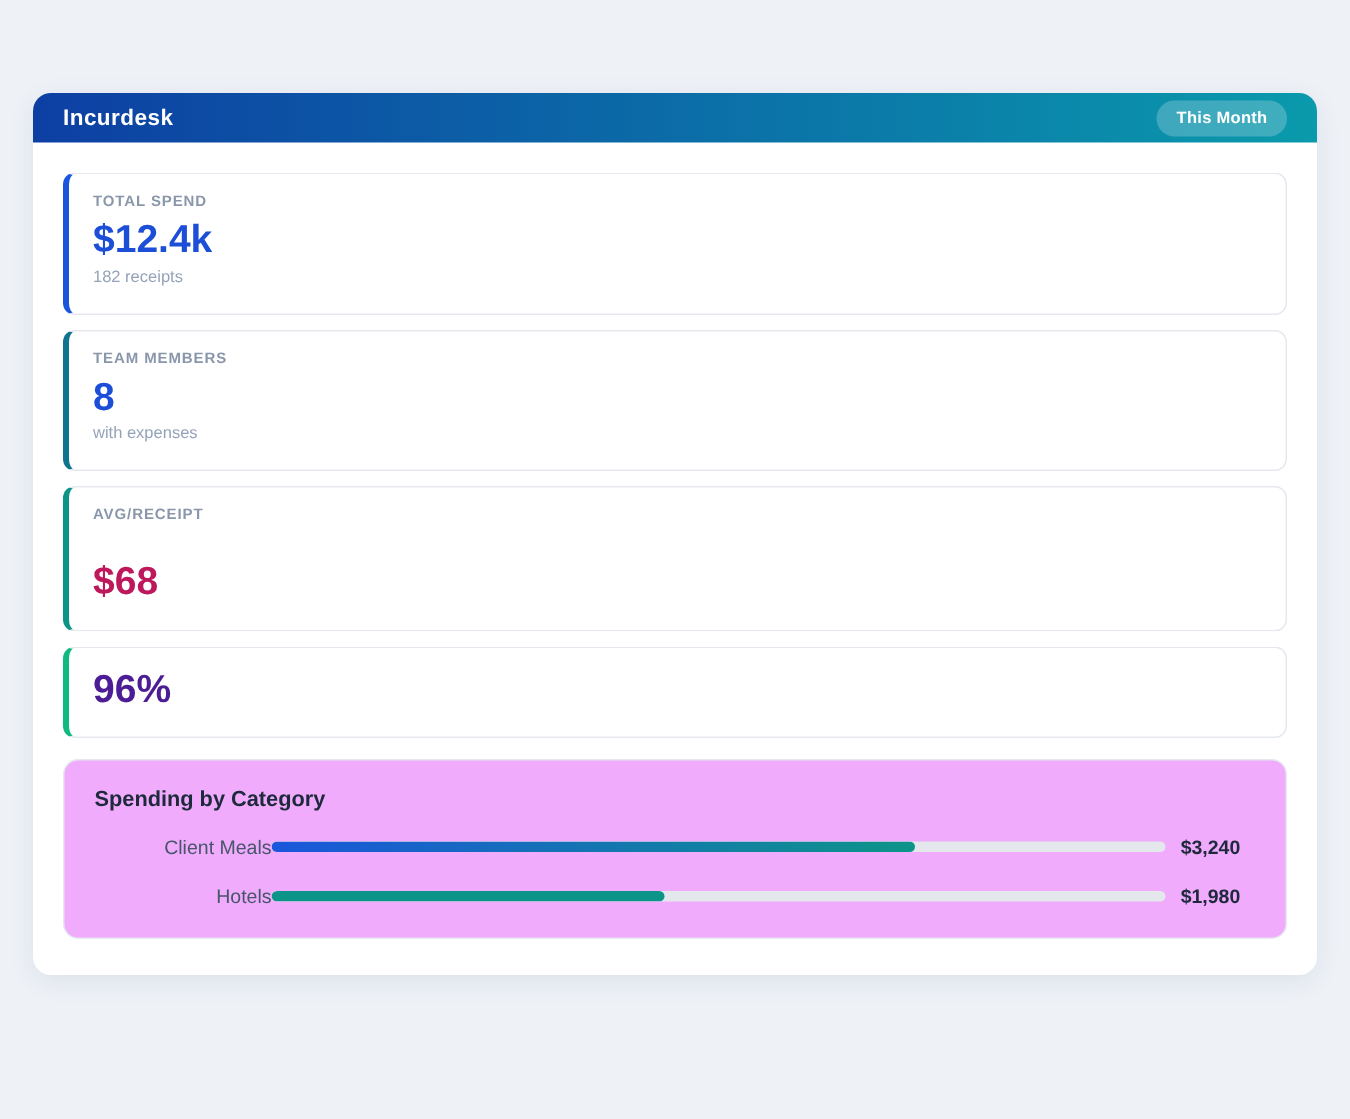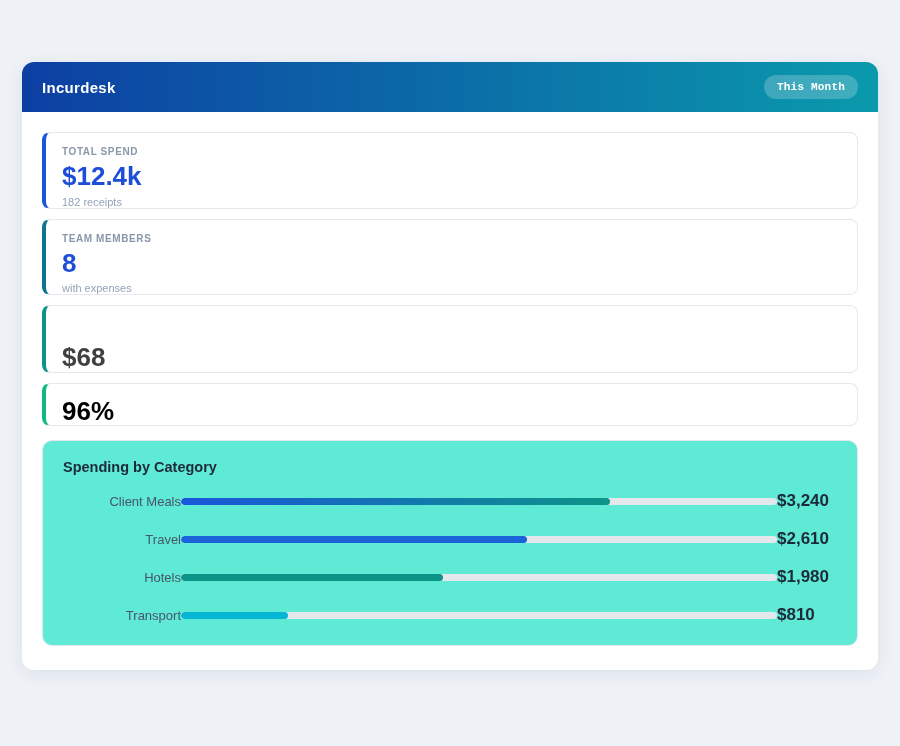--- a/index.html
+++ b/index.html
@@ -11,21 +11,21 @@
   }
   .app-card {
     width: 856px;
     margin: 62px 22px 0 22px;
     background: #ffffff;
     border-radius: 12px;
     box-shadow: 0 4px 18px rgba(15, 35, 80, 0.08);
     overflow: hidden;
   }
   .app-header {
-    height: 50px;
+    height: 33px;
     display: flex;
     align-items: center;
     justify-content: space-between;
     padding: 0 20px;
   }
   .app-title {
     color: #ffffff;
     font-size: 15px;
     font-weight: bold;
     letter-spacing: 0.3px;
@@ -33,30 +33,29 @@
   .period-badge {
     background: rgba(255, 255, 255, 0.22);
     color: #ffffff;
     font-size: 11px;
     font-weight: bold;
     padding: 6px 13px;
     border-radius: 999px;
     border: none;
     cursor: pointer;
     letter-spacing: 0.2px;
-    font-family: Liberation Mono, monospace;
   }
   .body-area {
     padding: 20px 20px 24px 20px;
   }
   .stat-card {
     border: 1px solid #e5e9ef;
     border-left-width: 4px;
     border-radius: 8px;
-    padding: 13px 16px 0 16px;
+    padding: 13px 16px 18px 16px;
     margin-bottom: 10px;
     background: #ffffff;
   }
   .stat-label {
     font-size: 10px;
     font-weight: bold;
     letter-spacing: 0.6px;
     color: #8a97ab;
     text-transform: uppercase;
     margin-bottom: 5px;
@@ -70,21 +69,21 @@
     font-size: 11px;
     color: #94a3b8;
     margin-top: 5px;
   }
   .stat-sub:empty { display: none; }
   .spend-card {
     border: 1px solid #e5e9ef;
     border-radius: 10px;
     padding: 18px 20px 20px 20px;
     margin-top: 14px;
-    background: #5eead4;
+    background: #f0abfc;
   }
   .spend-title {
     font-size: 14.5px;
     font-weight: bold;
     color: #1e293b;
     margin-bottom: 16px;
   }
   .spend-row {
     display: flex;
     align-items: center;
@@ -106,22 +105,22 @@
     overflow: hidden;
   }
   .bar-fill {
     height: 100%;
     border-radius: 4px;
     width: 0;
   }
   .row-value {
     width: 60px;
     flex: 0 0 60px;
-    text-align: left;
-    font-size: 17px;
+    text-align: center;
+    font-size: 13px;
     font-weight: bold;
     color: #1e293b;
   }
 </style>
 </head>
 <body style="background: rgb(238, 242, 247);">
 
 <div class="app-card">
 
   <div class="app-header" style="background: linear-gradient(90deg, rgb(13, 63, 163), rgb(10, 154, 172));">
@@ -137,60 +136,47 @@
       <div class="stat-sub">182 receipts</div>
     </div>
 
     <div class="stat-card" style="border-left-color: rgb(14, 116, 144);">
       <div class="stat-label">TEAM MEMBERS</div>
       <div class="stat-value" style="color: rgb(29, 78, 216);">8</div>
       <div class="stat-sub">with expenses</div>
     </div>
 
     <div class="stat-card" style="border-left-color: rgb(13, 148, 136);">
-      <div class="stat-value" style="color: #404040; margin-top: 24px;">$68</div>
+      <div class="stat-label">AVG/RECEIPT</div>
+      <div class="stat-value" style="color: #be185d; margin-top: 24px;">$68</div>
 
     </div>
 
     <div class="stat-card" style="border-left-color: rgb(16, 185, 129);">
-      <div class="stat-value" style="color: #000000;">96%</div>
+      <div class="stat-value" style="color: #4c1d95;">96%</div>
 
     </div>
 
     <div class="spend-card">
       <div class="spend-title">Spending by Category</div>
 
       <div class="spend-row">
         <div class="row-label">Client Meals</div>
         <div class="bar-track">
             <div class="bar-fill" style="width: 72%; background: linear-gradient(90deg, rgb(26, 86, 219), rgb(13, 148, 136));"></div>
           </div>
         <div class="row-value">$3,240</div>
       </div>
 
-      <div class="spend-row">
-        <div class="row-label">Travel</div>
-        <div class="bar-track">
-            <div class="bar-fill" style="width: 58%; background: rgb(26, 99, 216);"></div>
-          </div>
-        <div class="row-value">$2,610</div>
-      </div>
 
       <div class="spend-row">
         <div class="row-label">Hotels</div>
         <div class="bar-track">
             <div class="bar-fill" style="width: 44%; background: rgb(13, 148, 136);"></div>
           </div>
         <div class="row-value">$1,980</div>
       </div>
 
 
-      <div class="spend-row">
-        <div class="row-label">Transport</div>
-        <div class="bar-track">
-            <div class="bar-fill" style="width: 18%; background: rgb(6, 182, 212);"></div>
-          </div>
-        <div class="row-value">$810</div>
-      </div>
 
     </div>
   </div>
 </div>
 
 </body></html>

